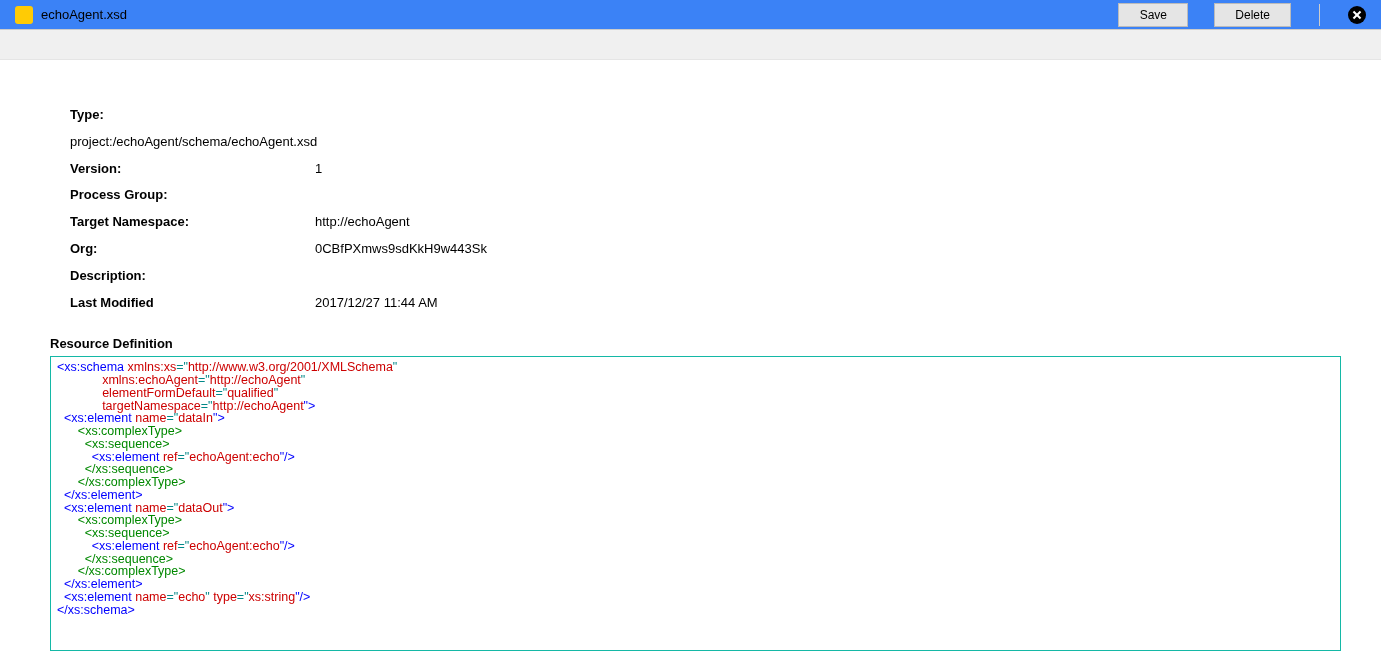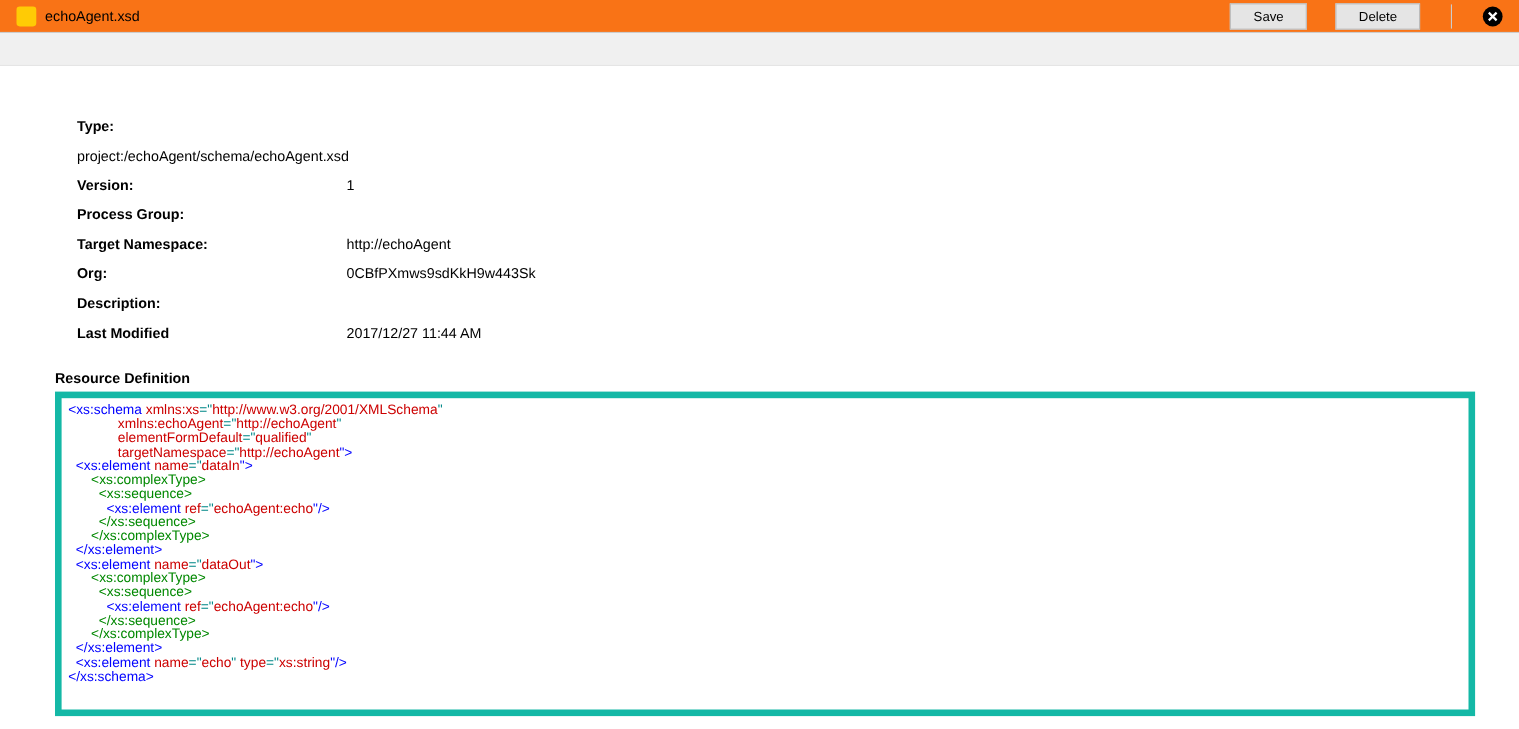--- a/index.html
+++ b/index.html
@@ -8,21 +8,21 @@
       font-size: 13px;
       background: #fff;
       color: #000;
     }
     .header-bar {
       display: flex;
       align-items: center;
       justify-content: space-between;
       padding: 5px 15px;
       border-bottom: 1px solid #ccc;
-      background: #f97316;
+      background: #3b82f6;
       height: 30px;
     }
     .header-left {
       display: flex;
       align-items: center;
       gap: 8px;
     }
     .file-icon {
       width: 18px;
       height: 18px;
@@ -105,21 +105,21 @@
     .section-heading {
       font-weight: bold;
       font-size: 13px;
       padding-left: 10px;
       margin-top: 5px;
       margin-bottom: 5px;
     }
 
     .code-box {
       margin-left: 10px;
-      border: 6px solid #14b8a6;
+      border: 1px solid #14b8a6;
       padding: 4px 6px;
       font-family: Arial, Helvetica, sans-serif;
       font-size: 12.5px;
       line-height: 1.02;
       white-space: pre;
       min-height: 295px;
       overflow-x: auto;
     }
     .t-blue { color: #0000ff; }
     .t-red  { color: #cc0000; }

